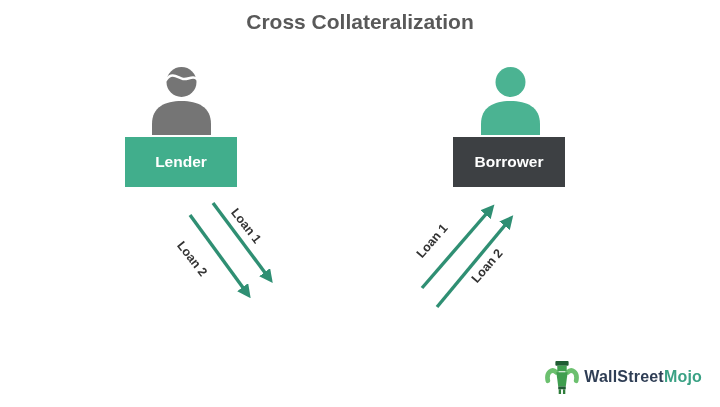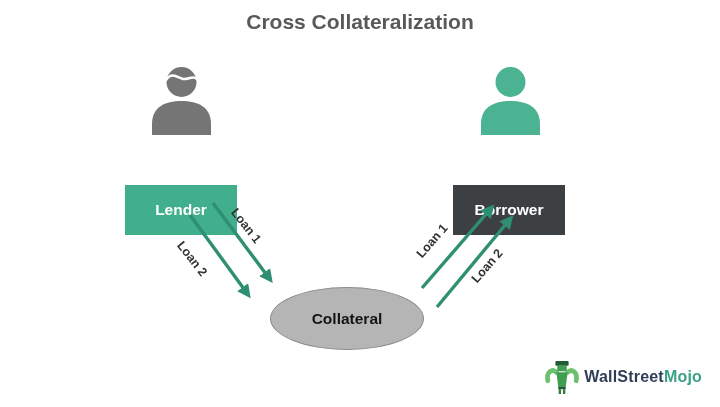--- a/index.html
+++ b/index.html
@@ -10,21 +10,21 @@
   .title {
     position:absolute; top:10px; left:0; width:720px; margin:0;
     text-align:center; font-size:21px; font-weight:bold; color:#595959;
   }
   .person-icon { position:absolute; }
   .person-lender { left:150px; top:61px; }
   .person-borrower { left:479px; top:61px; }
   .node-box {
     position:absolute; width:112px; height:50px;
     display:flex; align-items:center; justify-content:center;
-    color:#ffffff; font-weight:bold; font-size:15.5px;margin-top:48px;
+    color:#ffffff; font-weight:bold; font-size:15.5px;
   }
   .lender-box { left:125px; top:137px; background:#41ae8c; }
   .borrower-box { left:453px; top:137px; background:#3d4043;justify-content:center; }
   .arrow-layer { position:absolute; left:0; top:0; }
   .arrow-layer line { stroke:#2f8f73; stroke-width:3.4px; }
   .edge-label {
     position:absolute; font-size:12.5px; font-weight:bold; color:#333333;
     white-space:nowrap; transform-origin:center;
   }
   .edge-label.l1-left  { left:226px; top:219px; transform:rotate(52deg); }
@@ -80,23 +80,20 @@
     <line x1="190" y1="215" x2="244" y2="289" marker-end="url(#ah)"></line>
     <line x1="422" y1="288" x2="487" y2="213" marker-end="url(#ah)"></line>
     <line x1="437" y1="307" x2="506" y2="224" marker-end="url(#ah)"></line>
   </svg>
 
   <div class="edge-label l1-left">Loan 1</div>
   <div class="edge-label l2-left">Loan 2</div>
   <div class="edge-label l1-right">Loan 1</div>
   <div class="edge-label l2-right">Loan 2</div>
 
-  <div class="collateral">
-    <span>Collateral</span>
-  </div>
 
   <div class="logo">
     <svg width="34" height="36" viewBox="0 0 36 36">
       <path d="M3,22 C1,12 8,9 12,13" stroke="#6cc06f" stroke-width="5" fill="none" stroke-linecap="round"></path>
       <path d="M33,22 C35,12 28,9 24,13" stroke="#6cc06f" stroke-width="5" fill="none" stroke-linecap="round"></path>
       <rect x="11" y="1" width="14" height="5" rx="1" fill="#1f5c33"></rect>
       <rect x="13" y="6" width="10" height="6" rx="1" fill="#3f9e4f"></rect>
       <path d="M12,13 L24,13 L22,28 L14,28 Z" fill="#3f9e4f"></path>
       <rect x="14" y="28" width="8" height="3" fill="#1f5c33"></rect>
       <rect x="14.5" y="31" width="2.5" height="5" fill="#2e7d3b"></rect>

